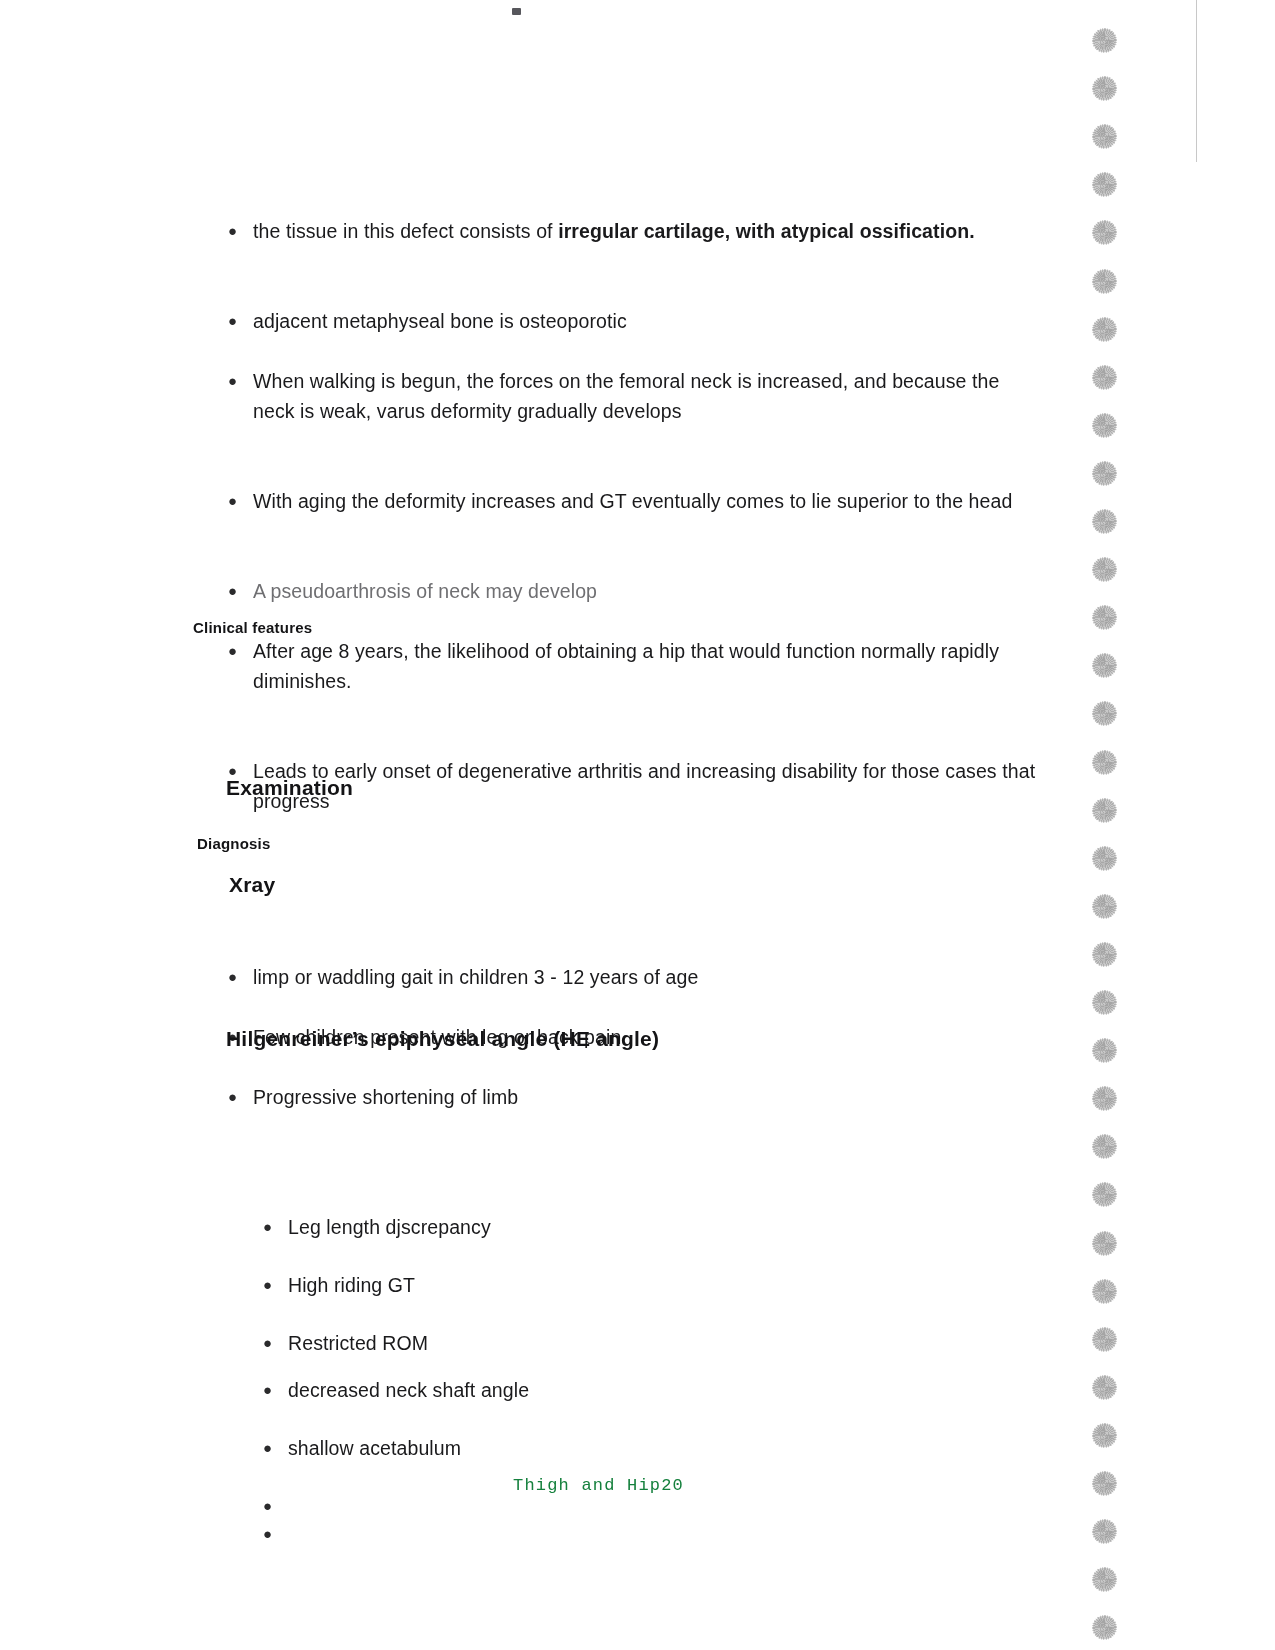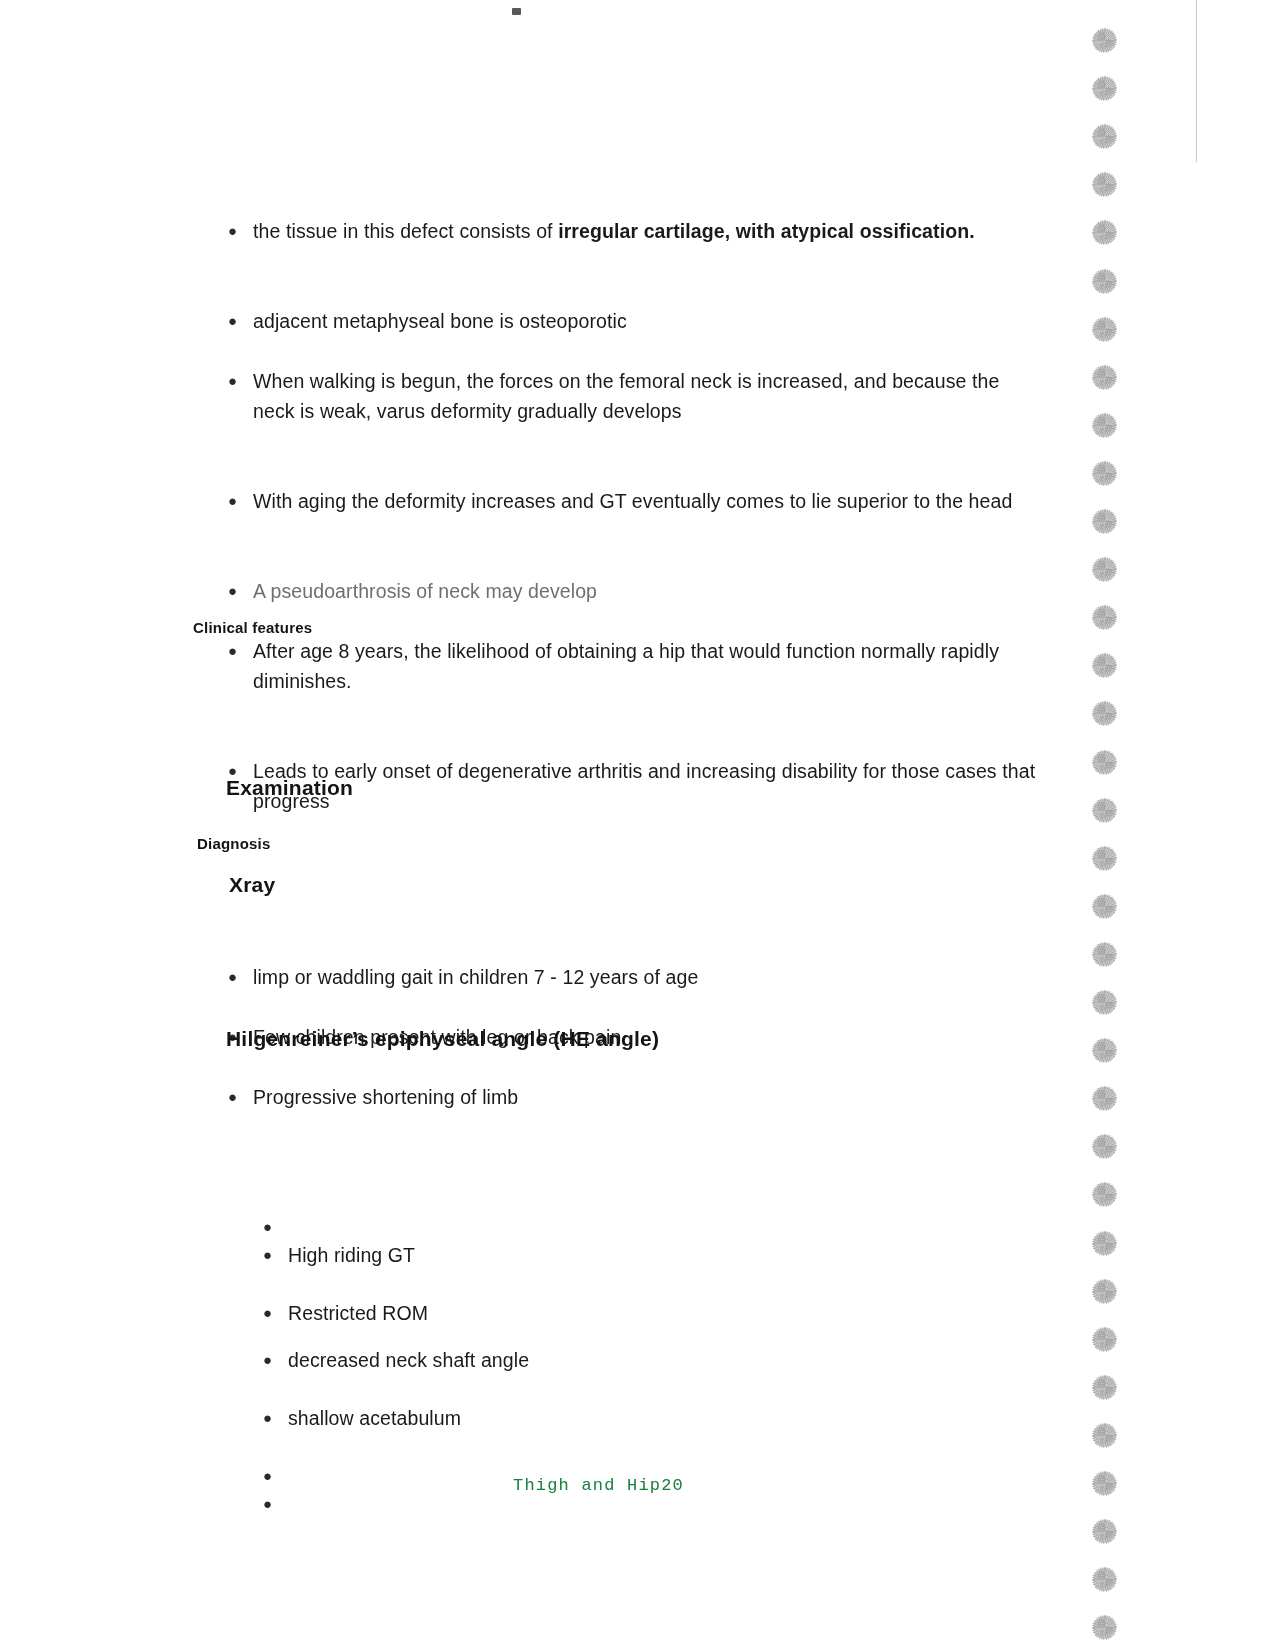--- a/index.html
+++ b/index.html
@@ -208,35 +208,36 @@
 
     <div class="para bullet-row lvl1" style="left:190px; top:516px; width:810px;">
       <span class="bullet-dot">●</span>
       <span class="bullet-text">Leads to early onset of degenerative arthritis and increasing disability for those cases that progress</span>
     </div>
 
     <h2 class="heading" style="left:193px; top:614px;">Clinical features</h2>
 
     <div class="para bullet-row lvl1" style="left:190px; top:662px; width:790px;">
       <span class="bullet-dot">●</span>
-      <span class="bullet-text">limp or waddling gait in children 7 - 12 years of age</span>
+      <span class="bullet-text">limp or waddling gait in children 3 - 12 years of age</span>
     </div>
     <div class="para bullet-row lvl1" style="left:190px; top:692px; width:790px;">
       <span class="bullet-dot">●</span>
       <span class="bullet-text">Few children present with leg or back pain.</span>
     </div>
     <div class="para bullet-row lvl1" style="left:190px; top:722px; width:790px;">
       <span class="bullet-dot">●</span>
       <span class="bullet-text">Progressive shortening of limb</span>
     </div>
 
     <h3 class="subheading" style="left:226px; top:775px;">Examination</h3>
 
     <div class="para bullet-row lvl2" style="left:190px; top:822px; width:760px;">
       <span class="bullet-dot">●</span>
+      <span class="bullet-text">Leg length djscrepancy</span>
     </div>
     <div class="para bullet-row lvl2" style="left:190px; top:850px; width:760px;">
       <span class="bullet-dot">●</span>
       <span class="bullet-text">High riding GT</span>
     </div>
     <div class="para bullet-row lvl2" style="left:190px; top:878px; width:760px;">
       <span class="bullet-dot">●</span>
       <span class="bullet-text">Restricted ROM</span>
     </div>
 

